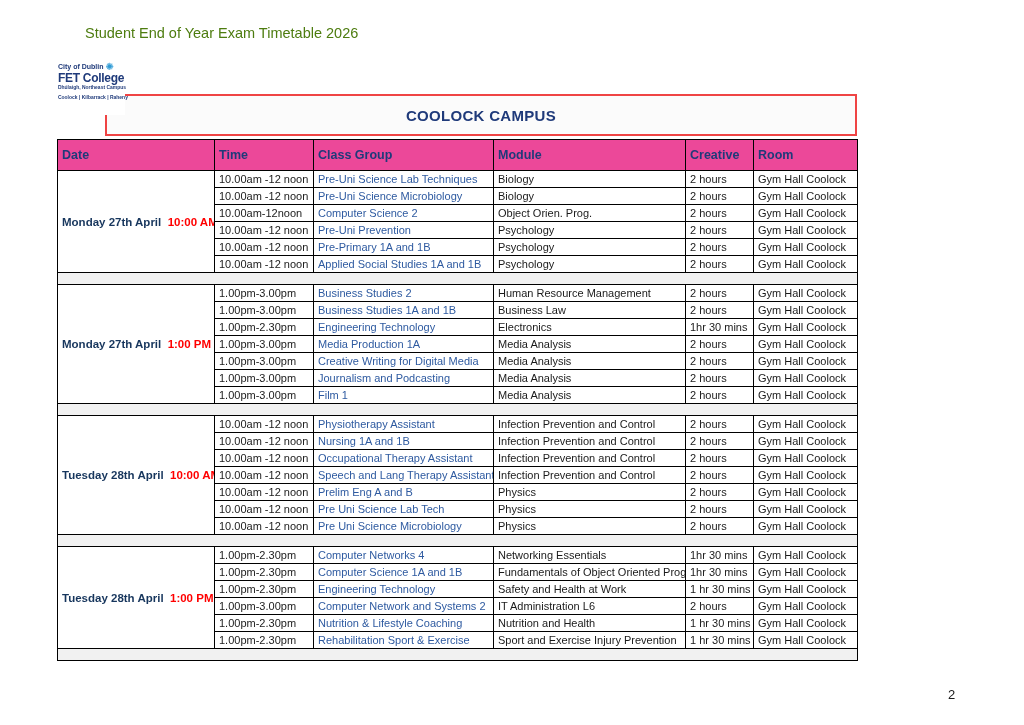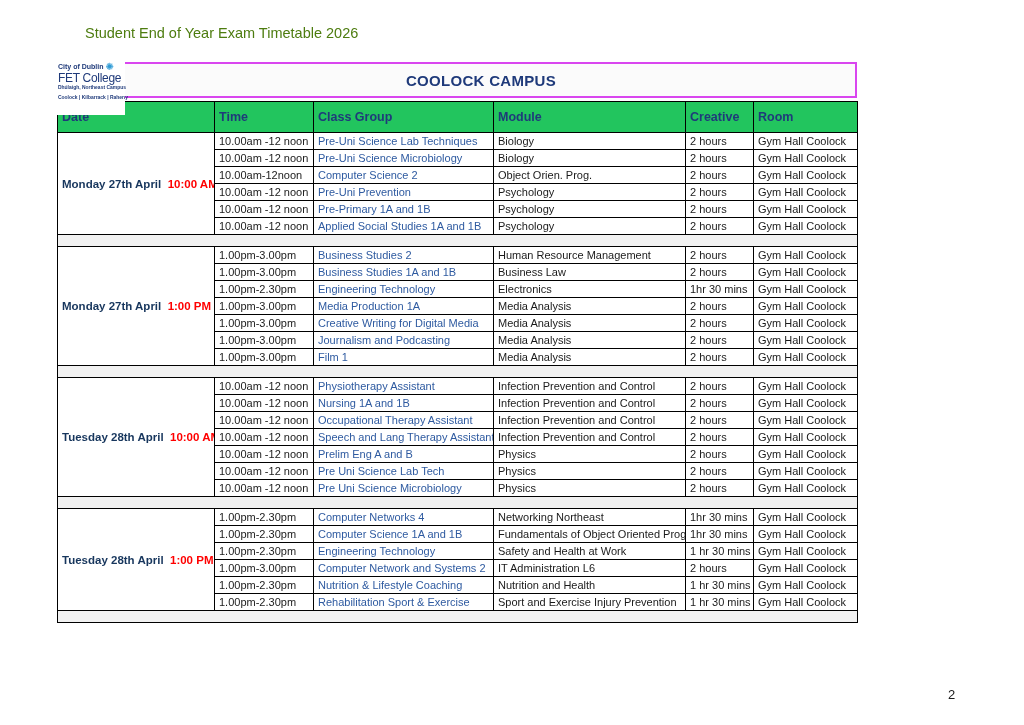--- a/index.html
+++ b/index.html
@@ -3,38 +3,38 @@
 <meta charset="utf-8">
 <style>
   * { box-sizing: border-box; margin: 0; padding: 0; }
   html,body { width:1024px; height:725px; background:#ffffff; overflow:hidden; }
   body { font-family:"Liberation Sans", sans-serif; position:relative; }
 
   .doc-title { position:absolute; left:85px; top:25px; font-size:14.5px; color:#4d7c0f; }
 
   .sheet { position:absolute; left:57px; top:62px; width:800px; }
 
-  .header-band { margin-left:48px; height:36px; border:2px solid #d946ef;
-                 background:#fbfbfb; display:flex; align-items:center; justify-content:center; }
+  .header-band { margin-left:48px; height:42px; border:2px solid #ef4444;
+                 background:#fbfbfb; display:flex; align-items:center; justify-content:center;margin-top:32px; }
   .campus-title { color:#1f3a7a; font-weight:bold; font-size:15px; letter-spacing:.3px; }
 
   .logo { position:absolute; left:0; top:-1px; width:68px; min-height:54px;
           background:#fff; z-index:2; padding:2px 1px; }
   .logo-row1 { display:flex; align-items:flex-start; gap:2px; }
   .logo-l1 { font-size:7px; font-weight:bold; color:#1f3a7a; white-space:nowrap; }
   .logo-swirl { font-size:10px; color:#2e9bd6; line-height:8px; }
-  .logo-l2 { font-size:12px; font-weight:normal; color:#1f3a7a; letter-spacing:-.3px; white-space:nowrap; }
+  .logo-l2 { font-size:12px; font-weight:bold; color:#1f3a7a; letter-spacing:-.3px; white-space:nowrap; }
   .logo-small { font-size:9px; color:#1f3a7a; font-weight:bold; white-space:nowrap;
                 transform:scale(0.55); transform-origin:left top; line-height:10px; }
 
   table.timetable { border-collapse:collapse; width:800px; table-layout:fixed; margin-top:3px; }
   .timetable th, .timetable td { border:1.5px solid #000; padding:1px 4px; overflow:hidden;
                                  white-space:nowrap; font-size:11px; line-height:14px;
                                  vertical-align:middle; text-align:left; color:#1a1a1a; }
-  .timetable thead th { background:#22c55e; color:#1f3a7a; font-weight:bold;
+  .timetable thead th { background:#ec4899; color:#1f3a7a; font-weight:bold;
                         font-size:12.5px; padding:8px 4px; }
   td.date-cell { font-weight:bold; color:#17365d; font-size:11.5px;margin-top:28px; }
   td.date-cell .session-text { color:#ff0000; }
   td.c-class-group { color:#2e5aa0; }
   tr.gap-row td { background:#f1f1f1; height:12px; padding:0; }
 
   .page-number { position:absolute; left:948px; top:687px; font-size:13px; color:#1a1a1a; }
 </style>
 </head>
 <body>
@@ -226,21 +226,21 @@
           <td class="c-duration">2 hours</td>
           <td class="c-room">Gym Hall Coolock</td>
         </tr>
         <tr class="gap-row">
           <td colspan="6"></td>
         </tr>
         <tr>
           <td rowspan="6" class="date-cell"><span class="date-text">Tuesday 28th April</span>&nbsp;&nbsp;<span class="session-text">1:00 PM</span></td>
           <td class="c-time">1.00pm-2.30pm</td>
           <td class="c-class-group">Computer Networks 4</td>
-          <td class="c-module">Networking Northeast</td>
+          <td class="c-module">Networking Essentials</td>
           <td class="c-duration">1hr 30 mins</td>
           <td class="c-room">Gym Hall Coolock</td>
         </tr>
         <tr>
           <td class="c-time">1.00pm-2.30pm</td>
           <td class="c-class-group">Computer Science 1A and 1B</td>
           <td class="c-module">Fundamentals of Object Oriented Prog.</td>
           <td class="c-duration">1hr 30 mins</td>
           <td class="c-room">Gym Hall Coolock</td>
         </tr>

